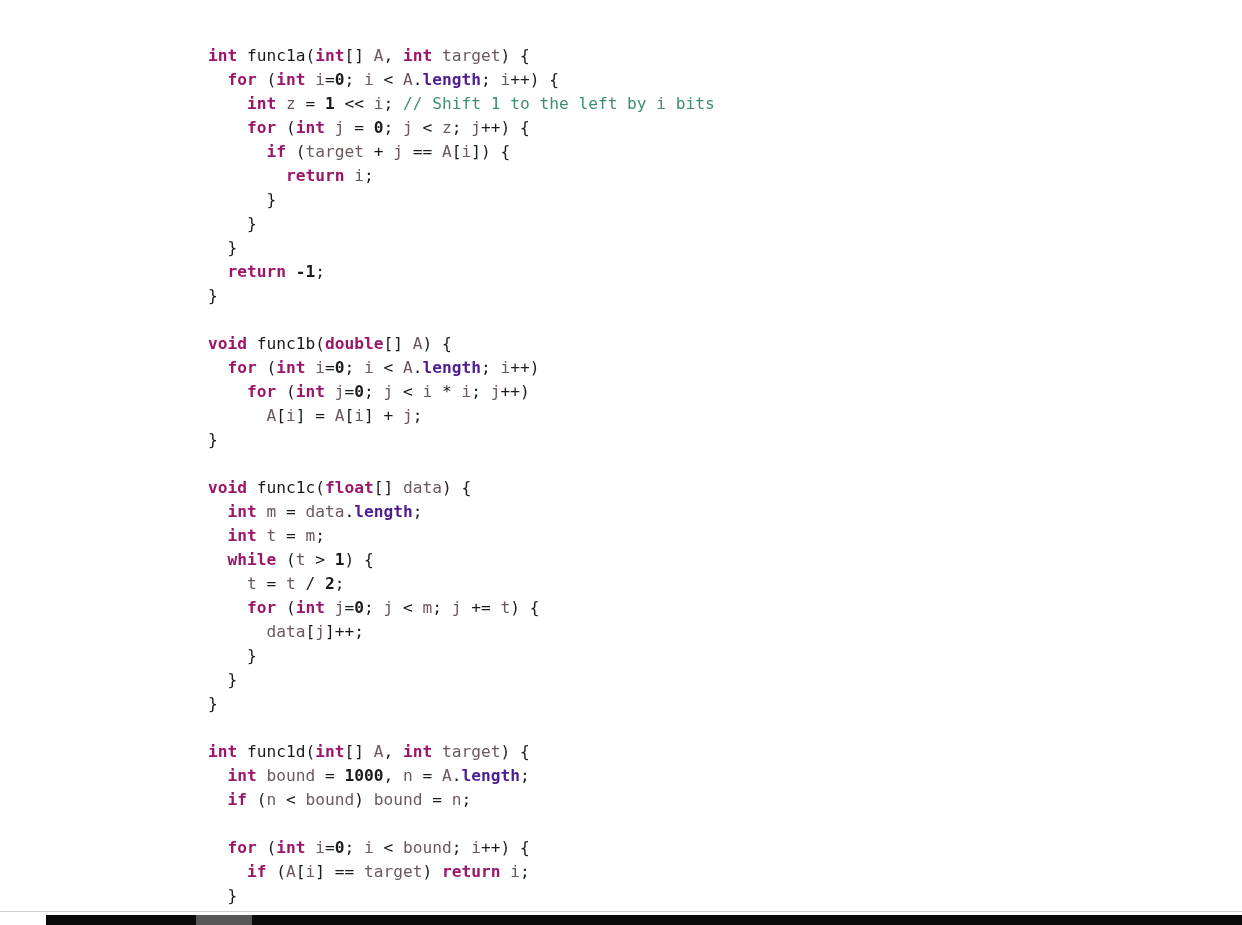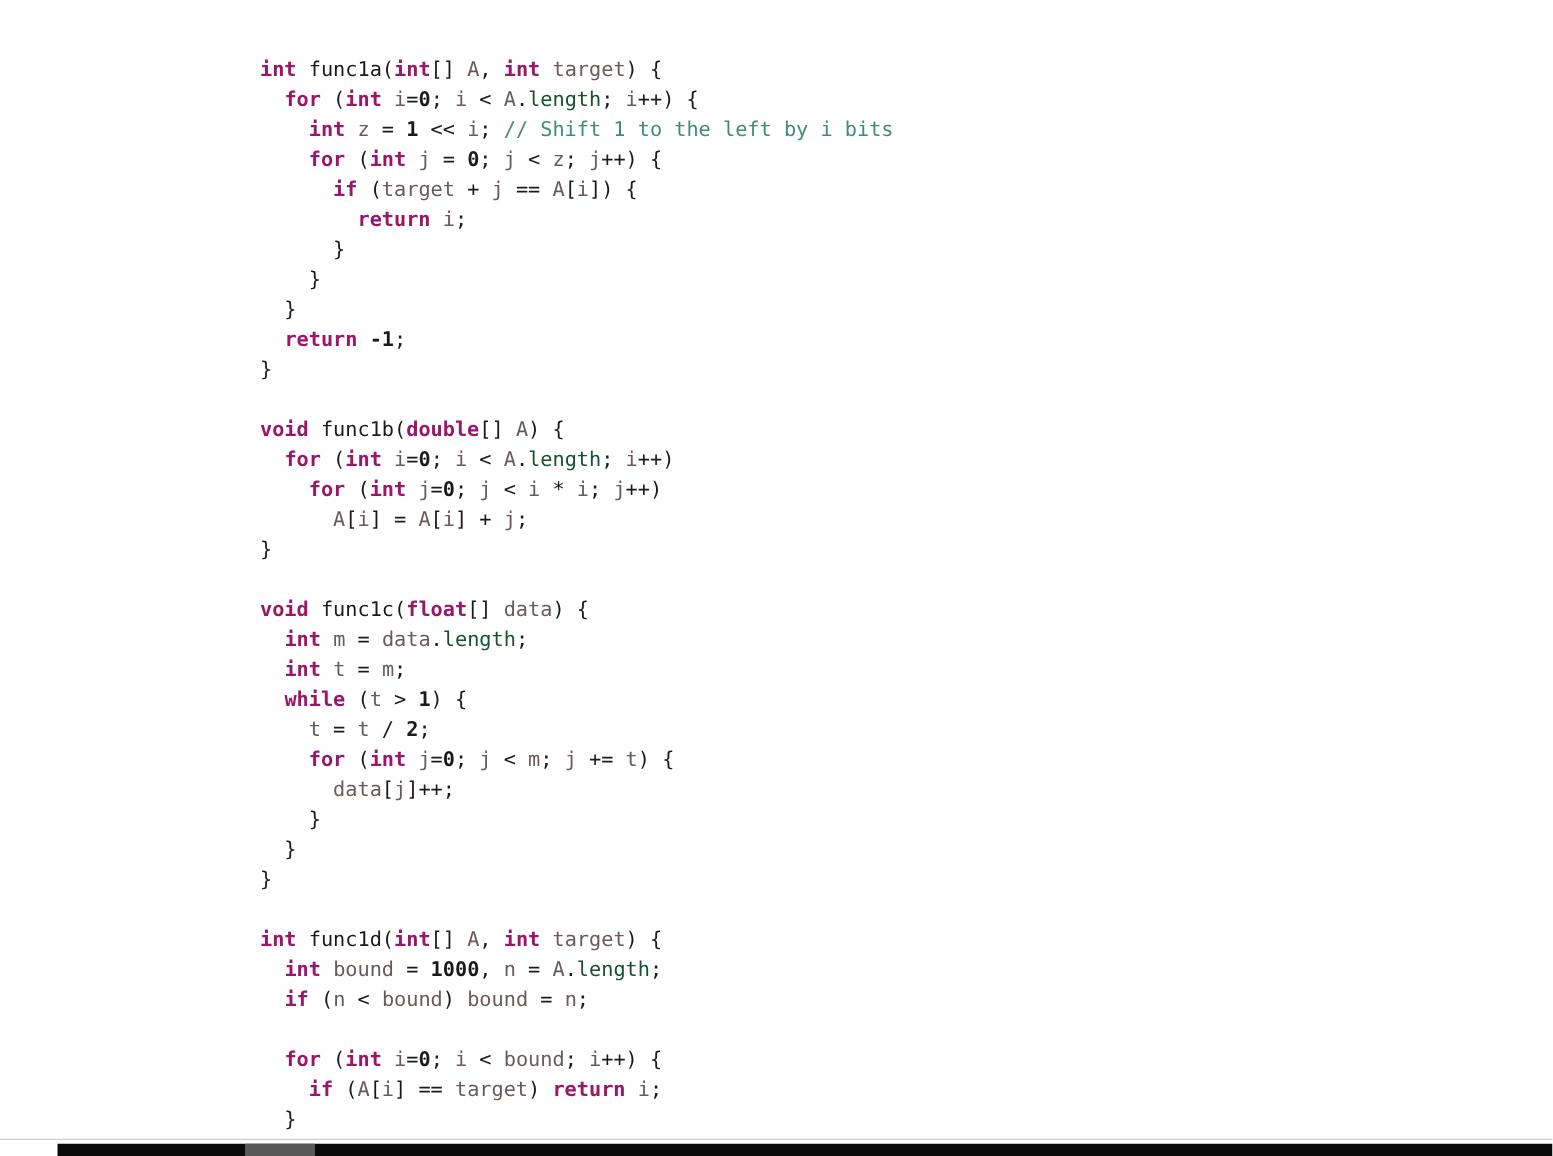--- a/index.html
+++ b/index.html
@@ -40,21 +40,21 @@
 
   .line {
     height: 24px;
     white-space: pre;
   }
 
   
   .kw   { color: #9b1568; font-weight: bold; }   
   .fn   { color: #1a1a1a; }                      
   .var  { color: #6b5a5a; }                      
-  .prop { color: #14532d; font-weight: normal; }   
+  .prop { color: #4c1d95; font-weight: bold; }   
   .num  { color: #1a1a1a; font-weight: bold; }   
   .op   { color: #1a1a1a; }                      
   .cmt  { color: #3f8f6f; margin-top: 44px; }                      
 
   
   #hscrollbar {
     position: absolute;
     left: 0;
     bottom: 0;
     width: 1242px;

